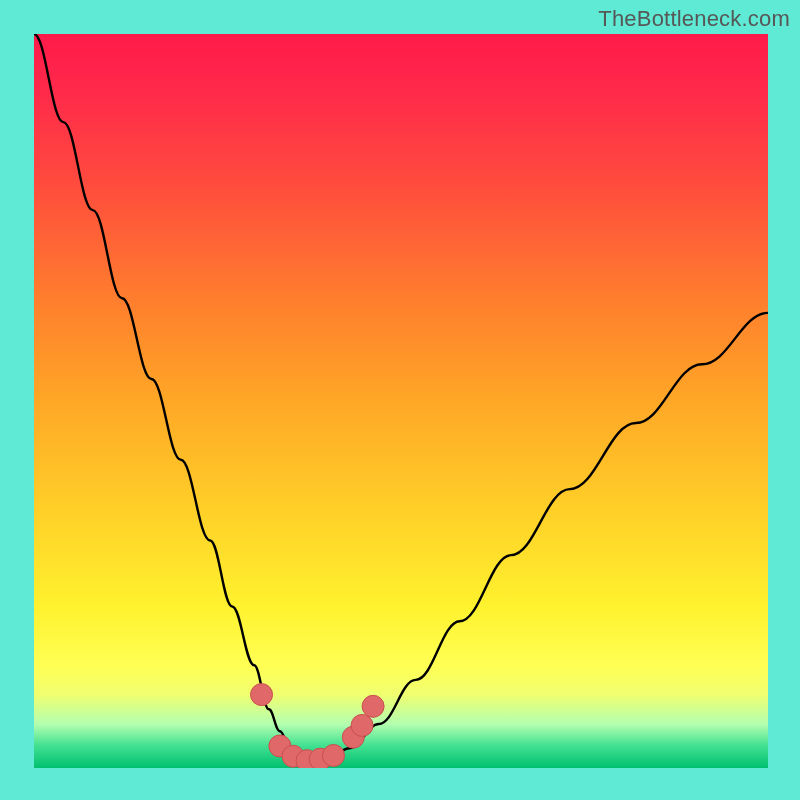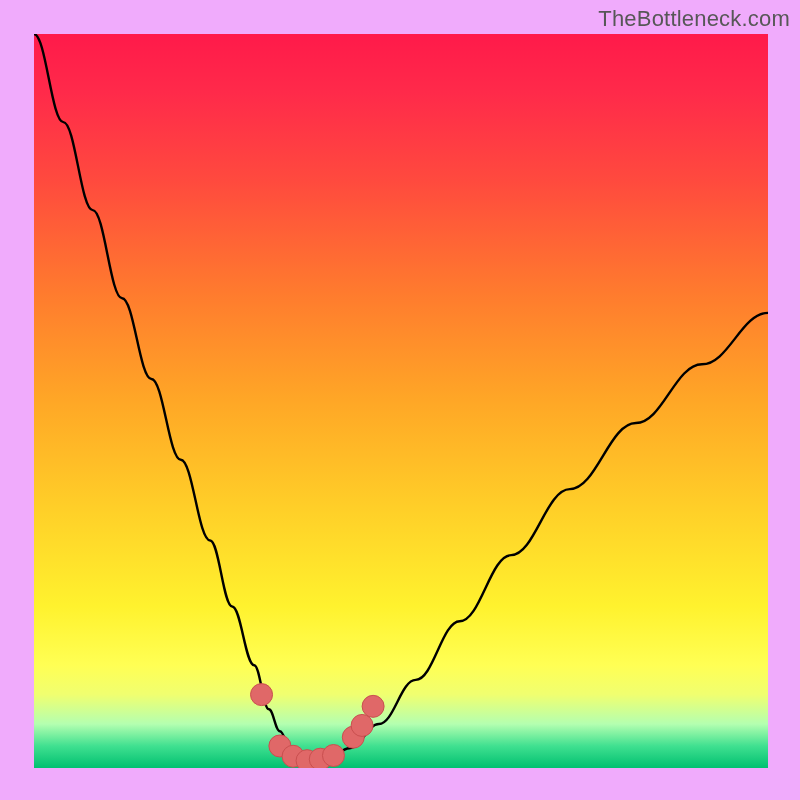--- a/index.html
+++ b/index.html
@@ -1,16 +1,16 @@
 <!DOCTYPE html>
 <html><head>
 <meta charset="utf-8">
 <style>
   html,body{margin:0;padding:0;width:800px;height:800px;background:#000;overflow:hidden;font-family:Arial,Helvetica,sans-serif}
-  .frame{position:absolute;left:0;top:0;width:800px;height:800px;background:#f0abfc}
+  .frame{position:absolute;left:0;top:0;width:800px;height:800px;background:#5eead4}
   .plot{position:absolute;left:34px;top:34px;width:734px;height:734px;overflow:hidden}
   .grad{position:absolute;inset:0;background:linear-gradient(to bottom,
       #ff1a4a 0%,
       #ff2a4a 8%,
       #ff4a3e 20%,
       #ff7a2e 35%,
       #ffa726 50%,
       #ffd028 65%,
       #fff22e 78%,
       #ffff54 86%,

